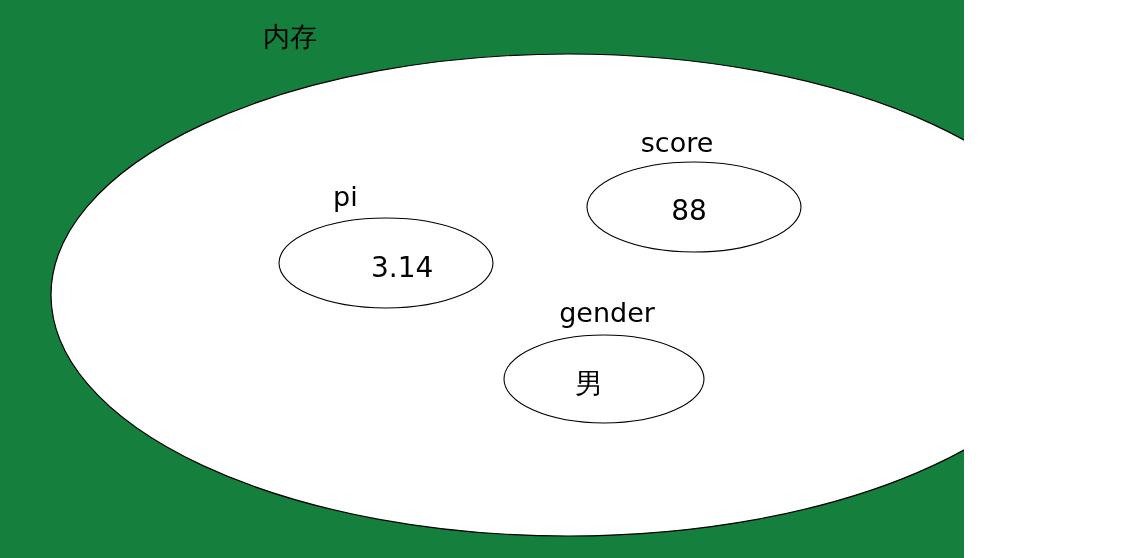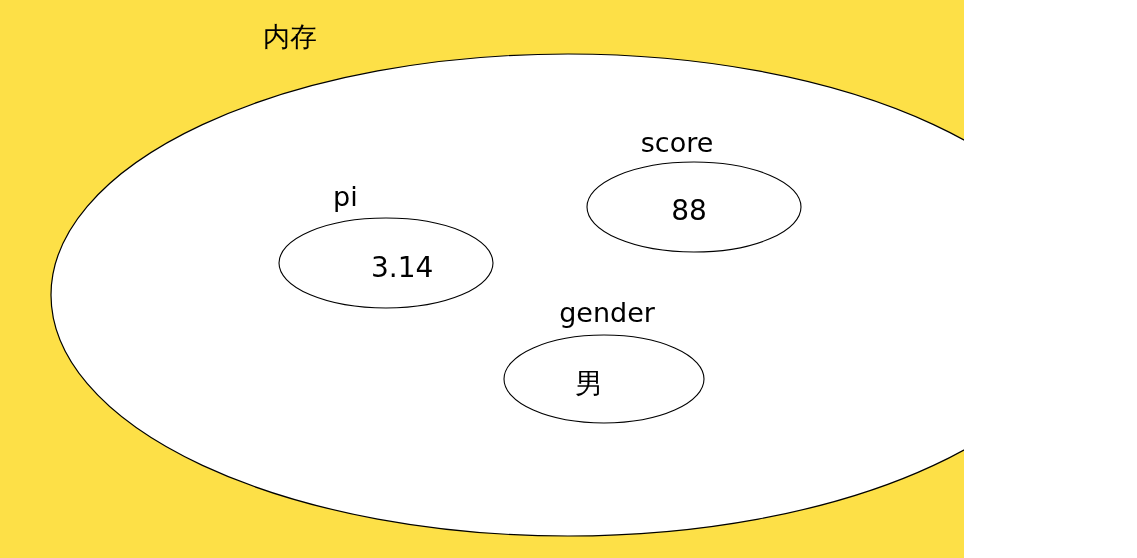--- a/index.html
+++ b/index.html
@@ -48,21 +48,21 @@
   .value-text {
     font-size: 28px;
   }
   .outer-label-text {
     font-size: 27px;
   }
 </style>
 </head>
 <body>
 
-<div id="canvas-wrap" style="width: 964px; height: 558px; background: #fde047;">
+<div id="canvas-wrap" style="width: 964px; height: 558px; background: #15803d;">
   <svg id="diagram-svg" viewBox="0 0 1137 558" xmlns="http://www.w3.org/2000/svg">
 
     <ellipse class="outer-ellipse-shape" cy="295" rx="517" ry="241" cx="568"></ellipse>
     <ellipse class="outer-ellipse-shape" style="display:none" cx="0" cy="295" rx="0" ry="0"></ellipse>
 
     <text class="diagram-text outer-label-text" x="263" y="46">内存</text>
 
     <ellipse class="ellipse-shape" cx="386" cy="263" rx="107" ry="45"></ellipse>
     <text class="diagram-text label-text" x="333" y="206">pi</text>
     <text class="diagram-text value-text" x="371" y="277">3.14</text>

